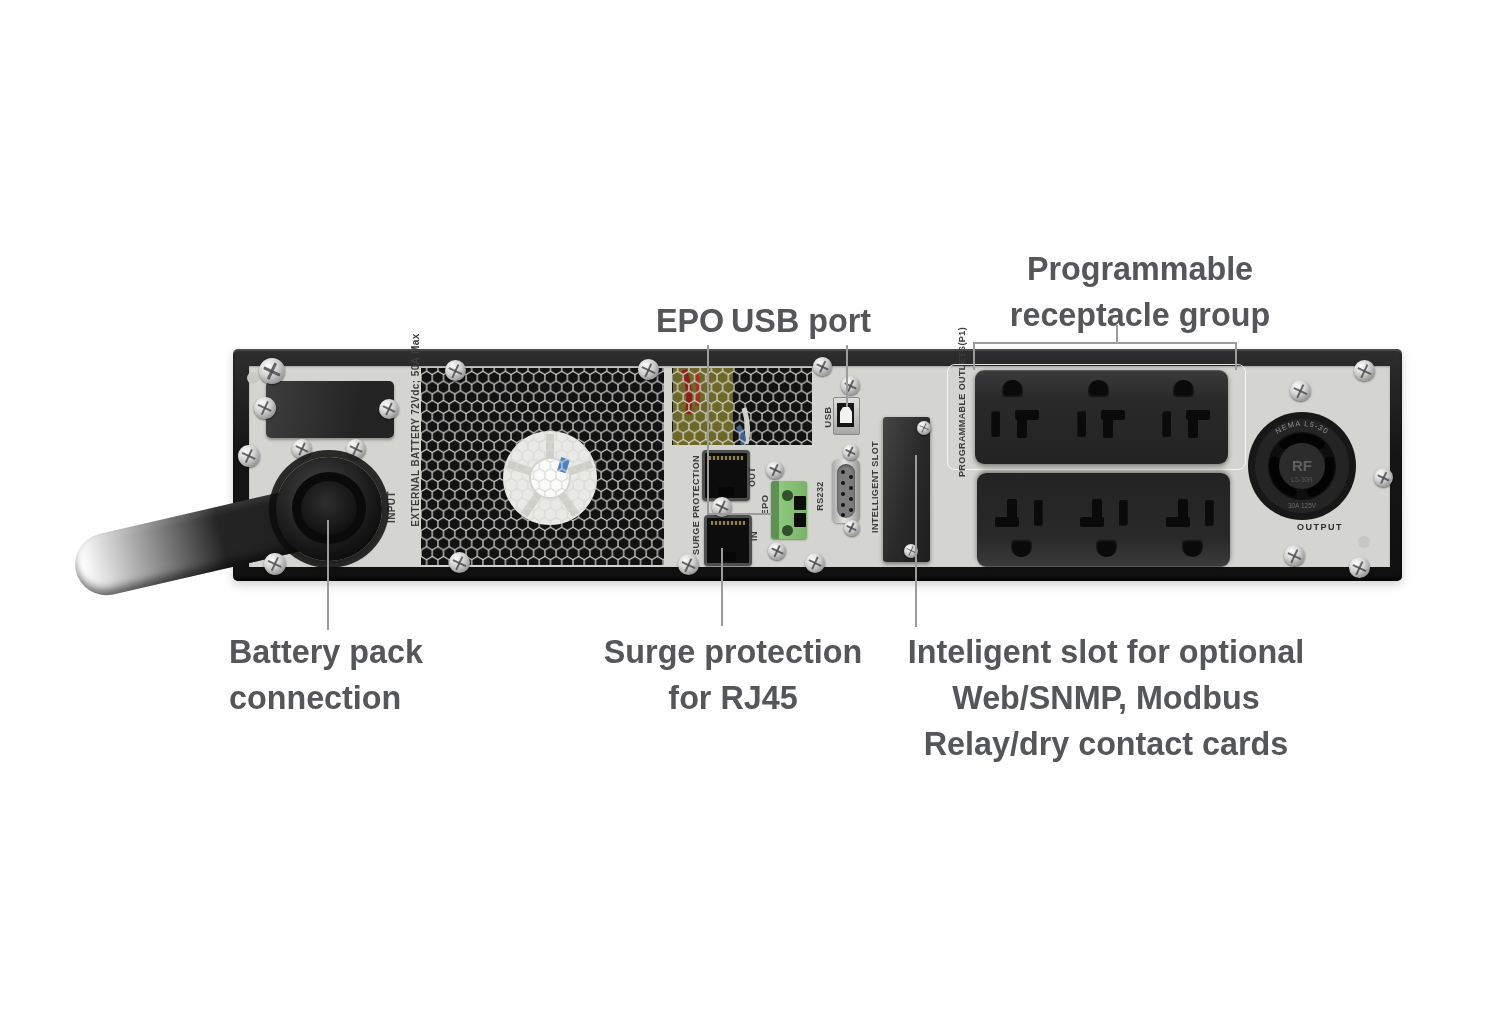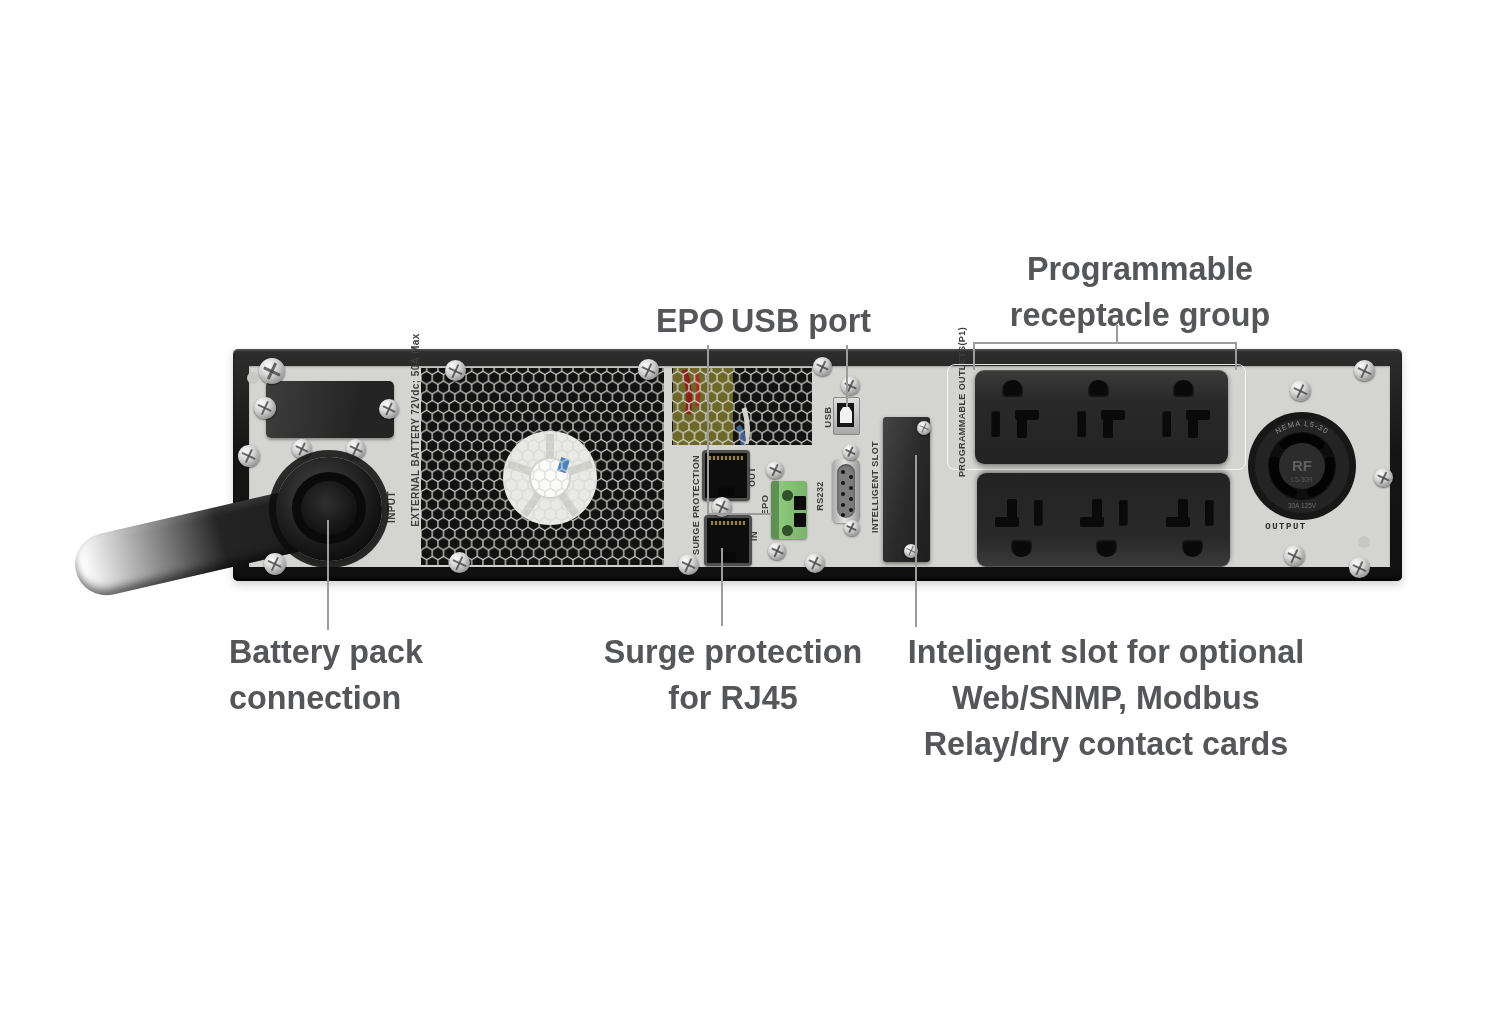--- a/index.html
+++ b/index.html
@@ -243,21 +243,21 @@
       <path d="M83.6,51.1 A28,28 0 0 1 65.6,82.3"></path>
       <path d="M46.4,82.3 A28,28 0 0 1 28.4,51.1"></path>
     </g>
     <text font-size="7.5" fill="#8f8f8f" letter-spacing="1" text-anchor="middle">
       <textPath href="#tlarc" startOffset="50%">NEMA L5-30</textPath>
     </text>
     <text x="56" y="61" font-size="15" font-weight="bold" fill="#606060" text-anchor="middle">RF</text>
     <text x="56" y="72" font-size="6.5" fill="#585858" text-anchor="middle">L5-30R</text>
     <text x="56" y="98" font-size="6.5" fill="#6b6b6b" text-anchor="middle">30A 125V</text>
   </svg>
-  <div class="hlabel" style="left:1246px;top:522px;width:80px;font-family:Liberation Mono, monospace;">OUTPUT</div>
+  <div class="hlabel" style="left:1280px;top:522px;width:80px;">OUTPUT</div>
 
   <div class="vt two" style="left:416px;top:430px;font-size:10px;">
     <span>EXTERNAL BATTERY</span>
     <span>72Vdc; 50A Max</span>
   </div>
   <div class="vt" style="left:391px;top:507px;font-size:10px;">INPUT</div>
   <div class="vt" style="left:696px;top:505px;">SURGE PROTECTION</div>
   <div class="vt" style="left:752px;top:477px;">OUT</div>
   <div class="vt" style="left:754px;top:536px;">IN</div>
   <div class="vt" style="left:764px;top:505px;font-size:9.5px;">EPO</div>

